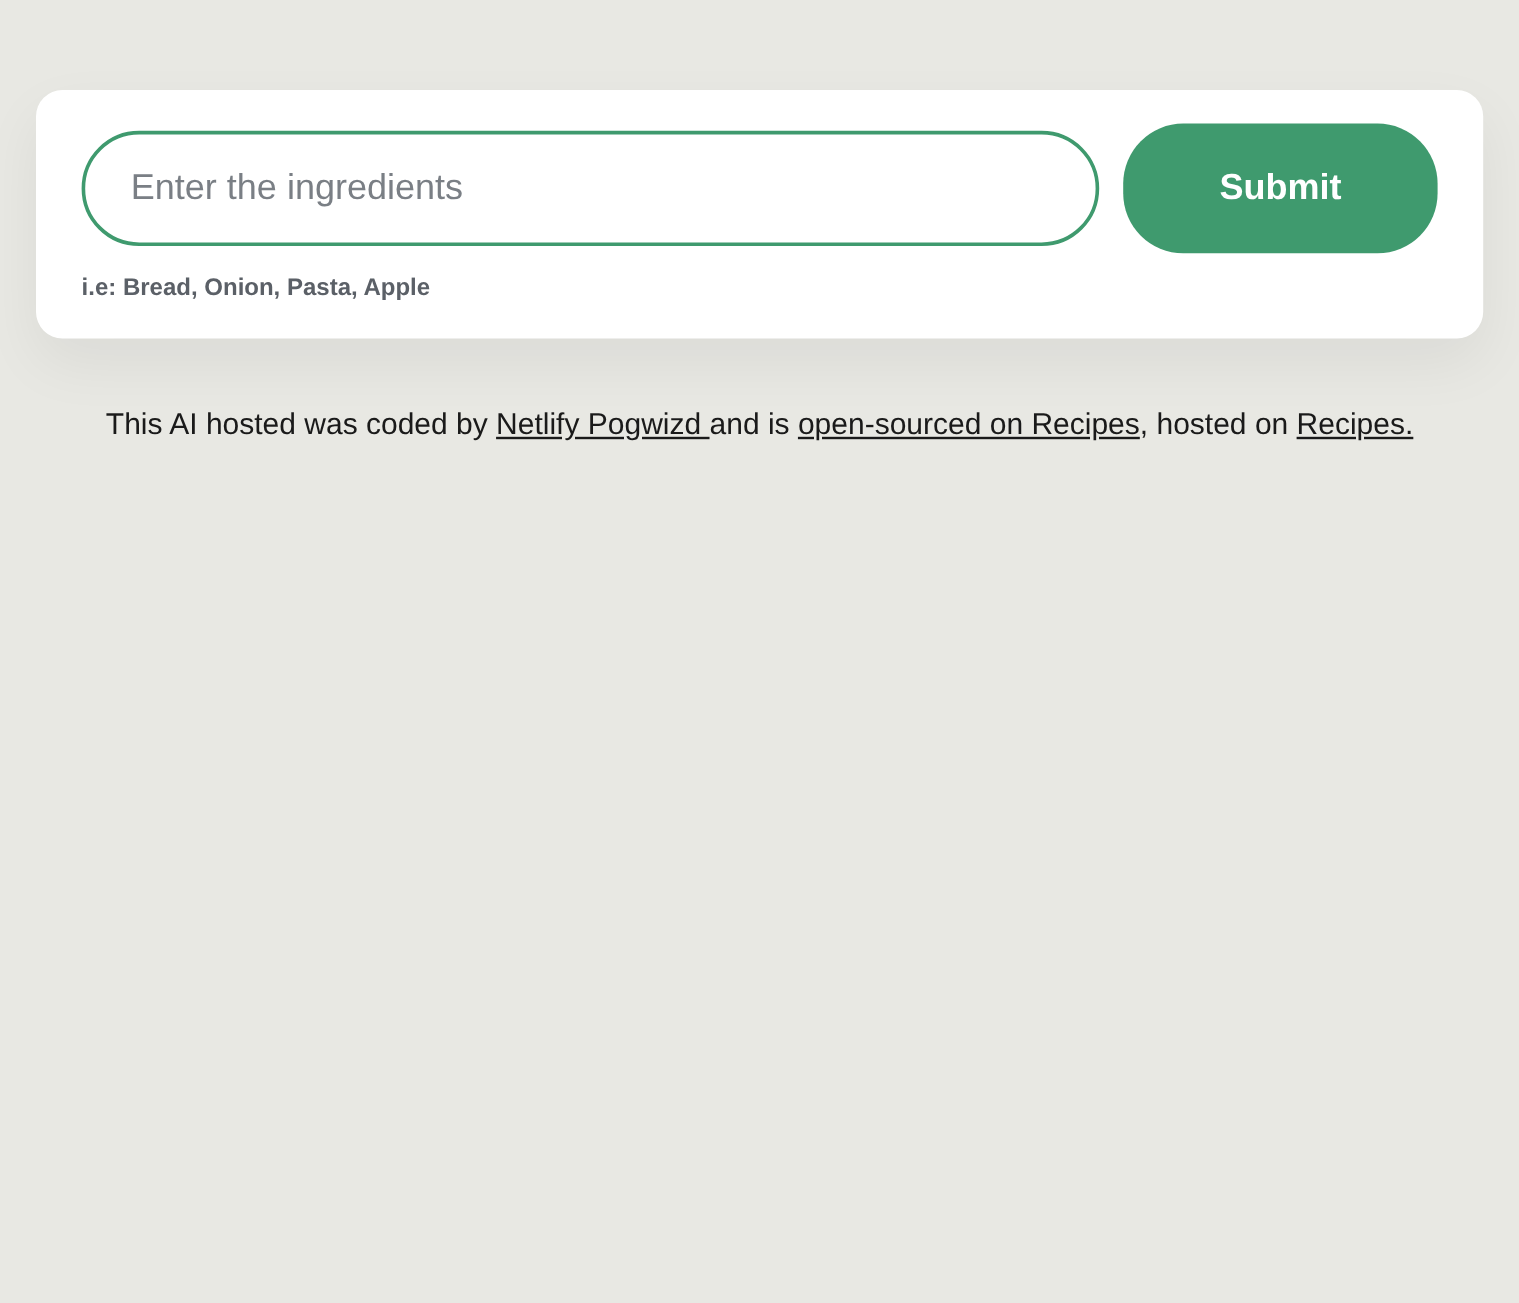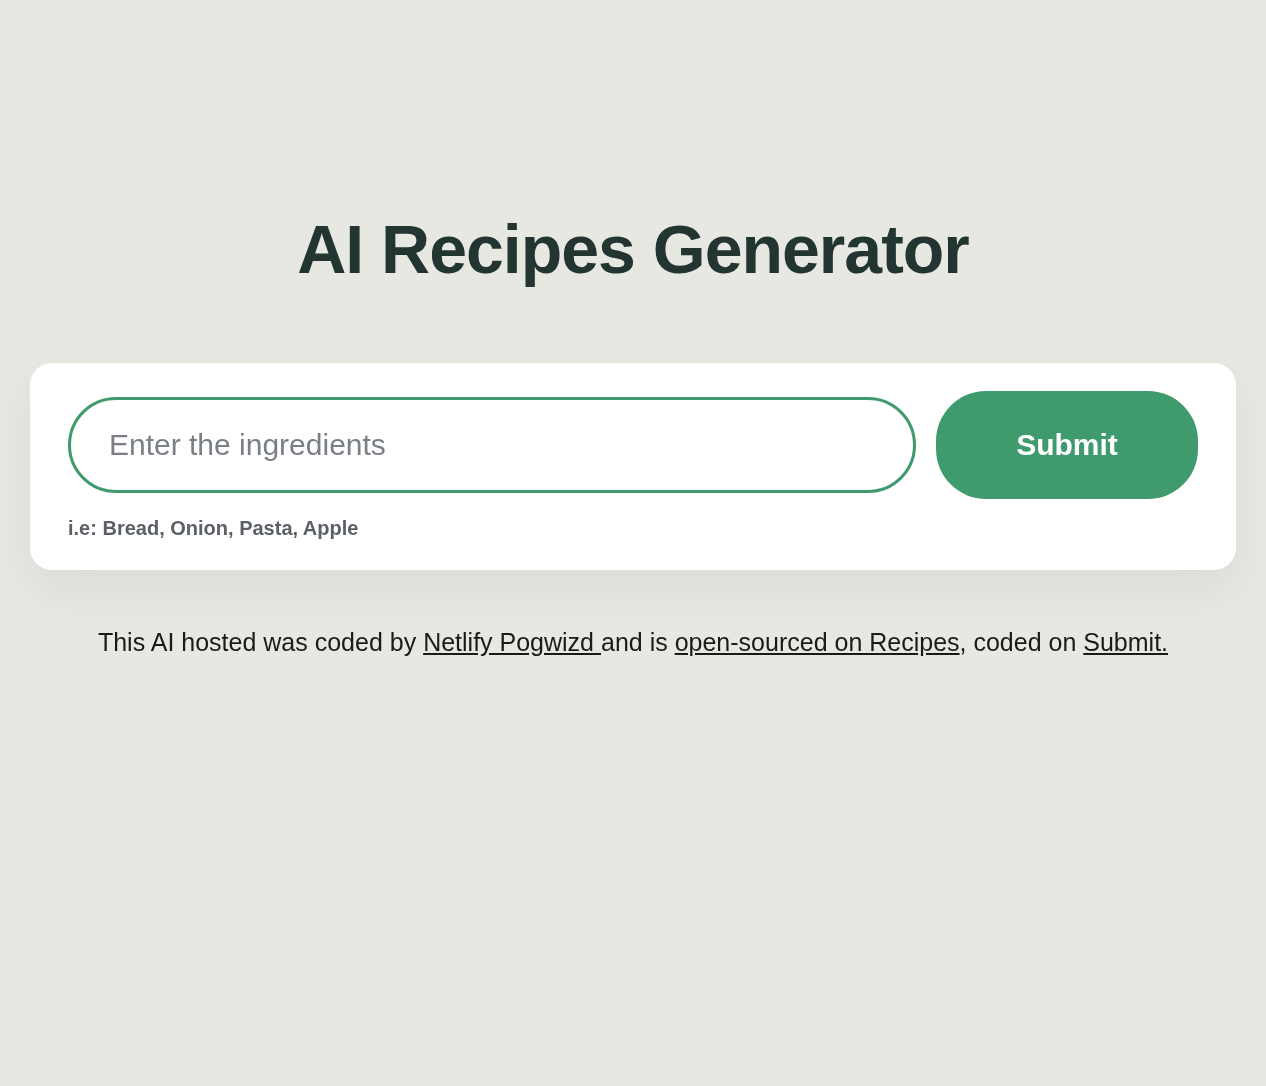--- a/index.html
+++ b/index.html
@@ -77,26 +77,25 @@
     }
     .footer a {
       color: #1a1a1a;
       text-decoration: underline;
     }
   </style>
 </head>
 <body>
 
 <div class="container">
-  <h1 class="title">AI Recipes Generator</h1>
 
   <div class="card">
     <div class="form-row">
       <input type="text" class="ingredients-input" placeholder="Enter the ingredients" style="">
       <button class="submit-btn">Submit</button>
     </div>
     <div class="hint">i.e: Bread, Onion, Pasta, Apple</div>
   </div>
 
   <div class="footer">
-    <span>This AI hosted was coded by </span><a href="#">Netlify Pogwizd </a><span>and is </span><a href="#">open-sourced on Recipes</a><span>, coded on </span><a href="#">Submit.</a>
+    <span>This AI hosted was coded by </span><a href="#">Netlify Pogwizd </a><span>and is </span><a href="#">open-sourced on Recipes</a><span>, hosted on </span><a href="#">Recipes.</a>
   </div>
 </div>
 
 </body></html>

